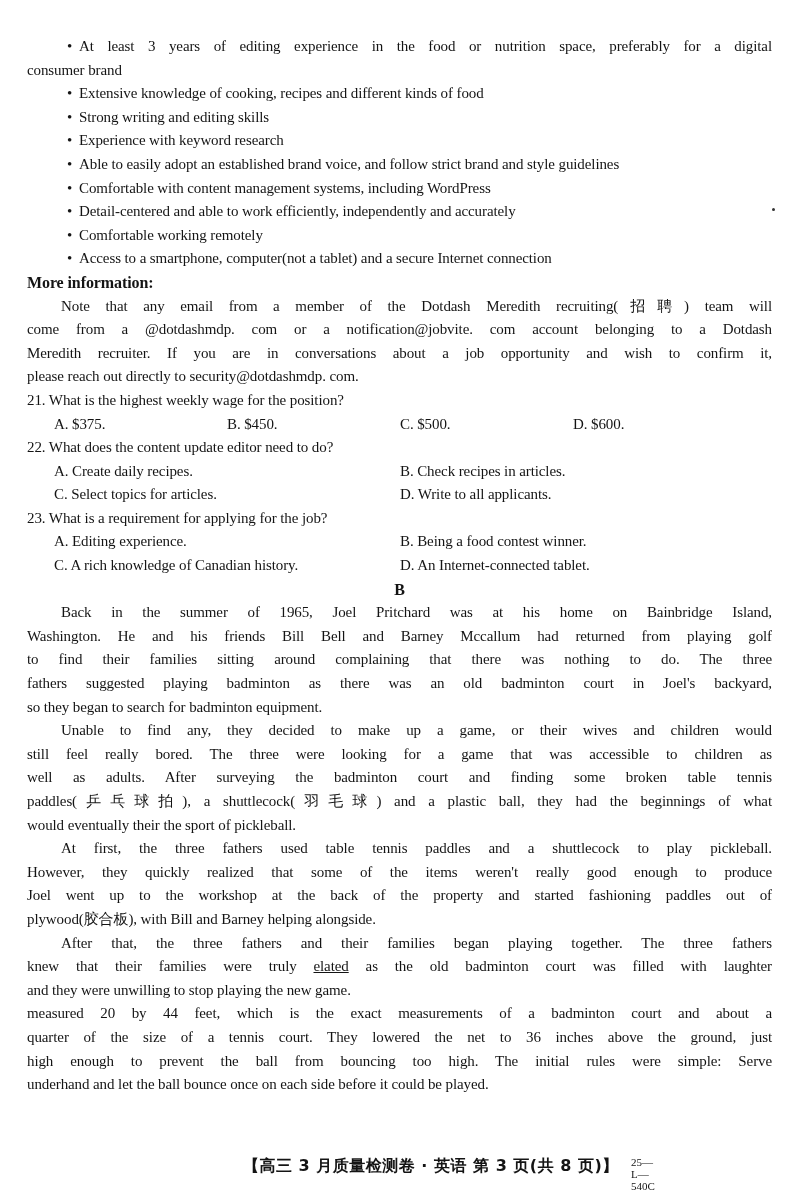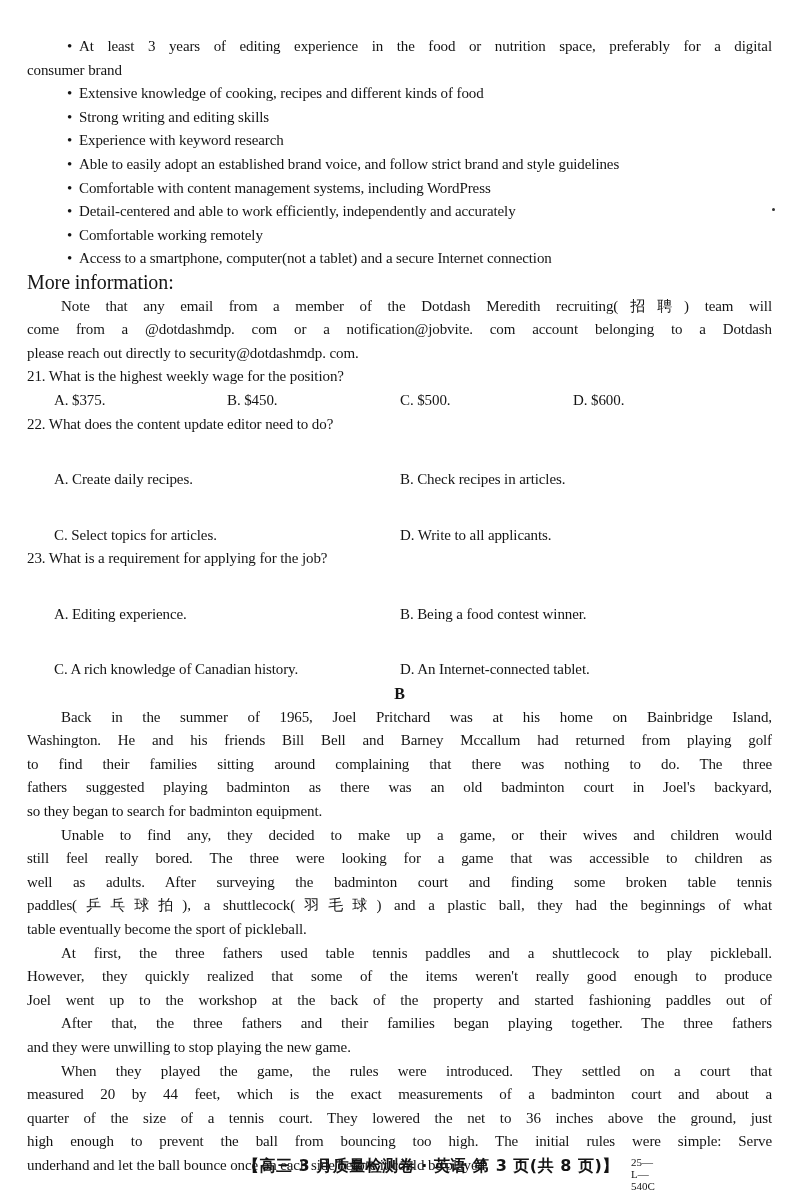--- a/index.html
+++ b/index.html
@@ -7,26 +7,26 @@
     width: 800px; height: 1204px; position: relative; overflow: hidden;
     font-family: "Liberation Serif", "DejaVu Serif", serif;
     color: #141414;
   }
   .page { position: absolute; left: 27px; top: 35px; width: 745px; }
   .line { font-size: 15px; line-height: 23.6px; white-space: nowrap; letter-spacing: -0.1px; }
   .just { text-align: justify; text-align-last: justify; white-space: normal; }
   .indent-bullet { padding-left: 40px; }
   .cont { padding-left: 0; }
   .bullet-dot { display: inline-block; width: 12px; }
-  .bold { font-weight: normal; font-size: 20px; }
+  .bold { font-weight: bold; font-size: 16px; }
   .para-first { text-indent: 34px; }
   .q { }
   .opts { display: flex; padding-left: 27px; }
   .opt4 { width: 173px; }
-  .opt2 { width: 346px; margin-top: 32px; }
+  .opt2 { width: 346px; }
   .section { text-align: center; font-weight: bold; font-size: 16px; }
   .underline { text-decoration: underline; }
   .footer {
     position: absolute; top: 1152px; left: 0; width: 656px; height: 30px;
     font-family: "DejaVu Sans", "Liberation Sans", sans-serif; font-size: 16px;
   }
   .footer-center { position: absolute; left: 243px; top: 4px; font-weight: bold; letter-spacing: 0.5px; }
   .footer-code { position: absolute; left: 631px; top: 4px; font-family: "Liberation Serif", serif; font-size: 11px; }
   .dot-mark { position: absolute; width: 3px; height: 3px; background: #333; border-radius: 50%; }
 </style>
@@ -45,20 +45,21 @@
     <div class="line indent-bullet"><span class="bullet-dot">•</span><span>Comfortable with content management systems, including WordPress</span></div>
     <div class="line indent-bullet"><span class="bullet-dot">•</span><span>Detail-centered and able to work efficiently, independently and accurately</span></div>
     <div class="line indent-bullet"><span class="bullet-dot">•</span><span>Comfortable working remotely</span></div>
     <div class="line indent-bullet"><span class="bullet-dot">•</span><span>Access to a smartphone, computer(not a tablet) and a secure Internet connection</span></div>
   </div>
 
   <div>
     <div class="line bold">More information:</div>
     <div class="line just para-first">Note that any email from a member of the Dotdash Meredith recruiting(招聘) team will</div>
     <div class="line just">come from a @dotdashmdp. com or a notification@jobvite. com account belonging to a Dotdash</div>
+    <div class="line just">Meredith recruiter. If you are in conversations about a job opportunity and wish to confirm it,</div>
     <div class="line">please reach out directly to security@dotdashmdp. com.</div>
   </div>
 
   <div>
     <div class="line q">21. What is the highest weekly wage for the position?</div>
     <div class="line opts">
       <span class="opt4">A. $375.</span>
       <span class="opt4">B. $450.</span>
       <span class="opt4">C. $500.</span>
       <span class="opt4">D. $600.</span>
@@ -97,36 +98,37 @@
     <div class="line just">to find their families sitting around complaining that there was nothing to do. The three</div>
     <div class="line just">fathers suggested playing badminton as there was an old badminton court in Joel's backyard,</div>
     <div class="line">so they began to search for badminton equipment.</div>
   </div>
 
   <div>
     <div class="line just para-first">Unable to find any, they decided to make up a game, or their wives and children would</div>
     <div class="line just">still feel really bored. The three were looking for a game that was accessible to children as</div>
     <div class="line just">well as adults. After surveying the badminton court and finding some broken table tennis</div>
     <div class="line just">paddles(乒乓球拍), a shuttlecock(羽毛球) and a plastic ball, they had the beginnings of what</div>
-    <div class="line">table eventually become the sport of pickleball.</div>
+    <div class="line">would eventually their the sport of pickleball.</div>
   </div>
 
   <div>
     <div class="line just para-first">At first, the three fathers used table tennis paddles and a shuttlecock to play pickleball.</div>
     <div class="line just">However, they quickly realized that some of the items weren't really good enough to produce</div>
     <div class="line just">Joel went up to the workshop at the back of the property and started fashioning paddles out of</div>
+    <div class="line">plywood(胶合板), with Bill and Barney helping alongside.</div>
   </div>
 
   <div>
     <div class="line just para-first">After that, the three fathers and their families began playing together. The three fathers</div>
+    <div class="line just"><span>knew that their families were truly </span><span class="underline">elated</span><span> as the old badminton court was filled with laughter</span></div>
     <div class="line">and they were unwilling to stop playing the new game.</div>
   </div>
 
   <div>
-    <div class="line just para-first">When they played the game, the rules were introduced. They settled on a court that</div>
     <div class="line just">measured 20 by 44 feet, which is the exact measurements of a badminton court and about a</div>
     <div class="line just">quarter of the size of a tennis court. They lowered the net to 36 inches above the ground, just</div>
     <div class="line just">high enough to prevent the ball from bouncing too high. The initial rules were simple: Serve</div>
     <div class="line">underhand and let the ball bounce once on each side before it could be played.</div>
   </div>
 </div>
 
 <div class="dot-mark" style="left:772px; top:208px;"></div>
 
 <div class="footer">

